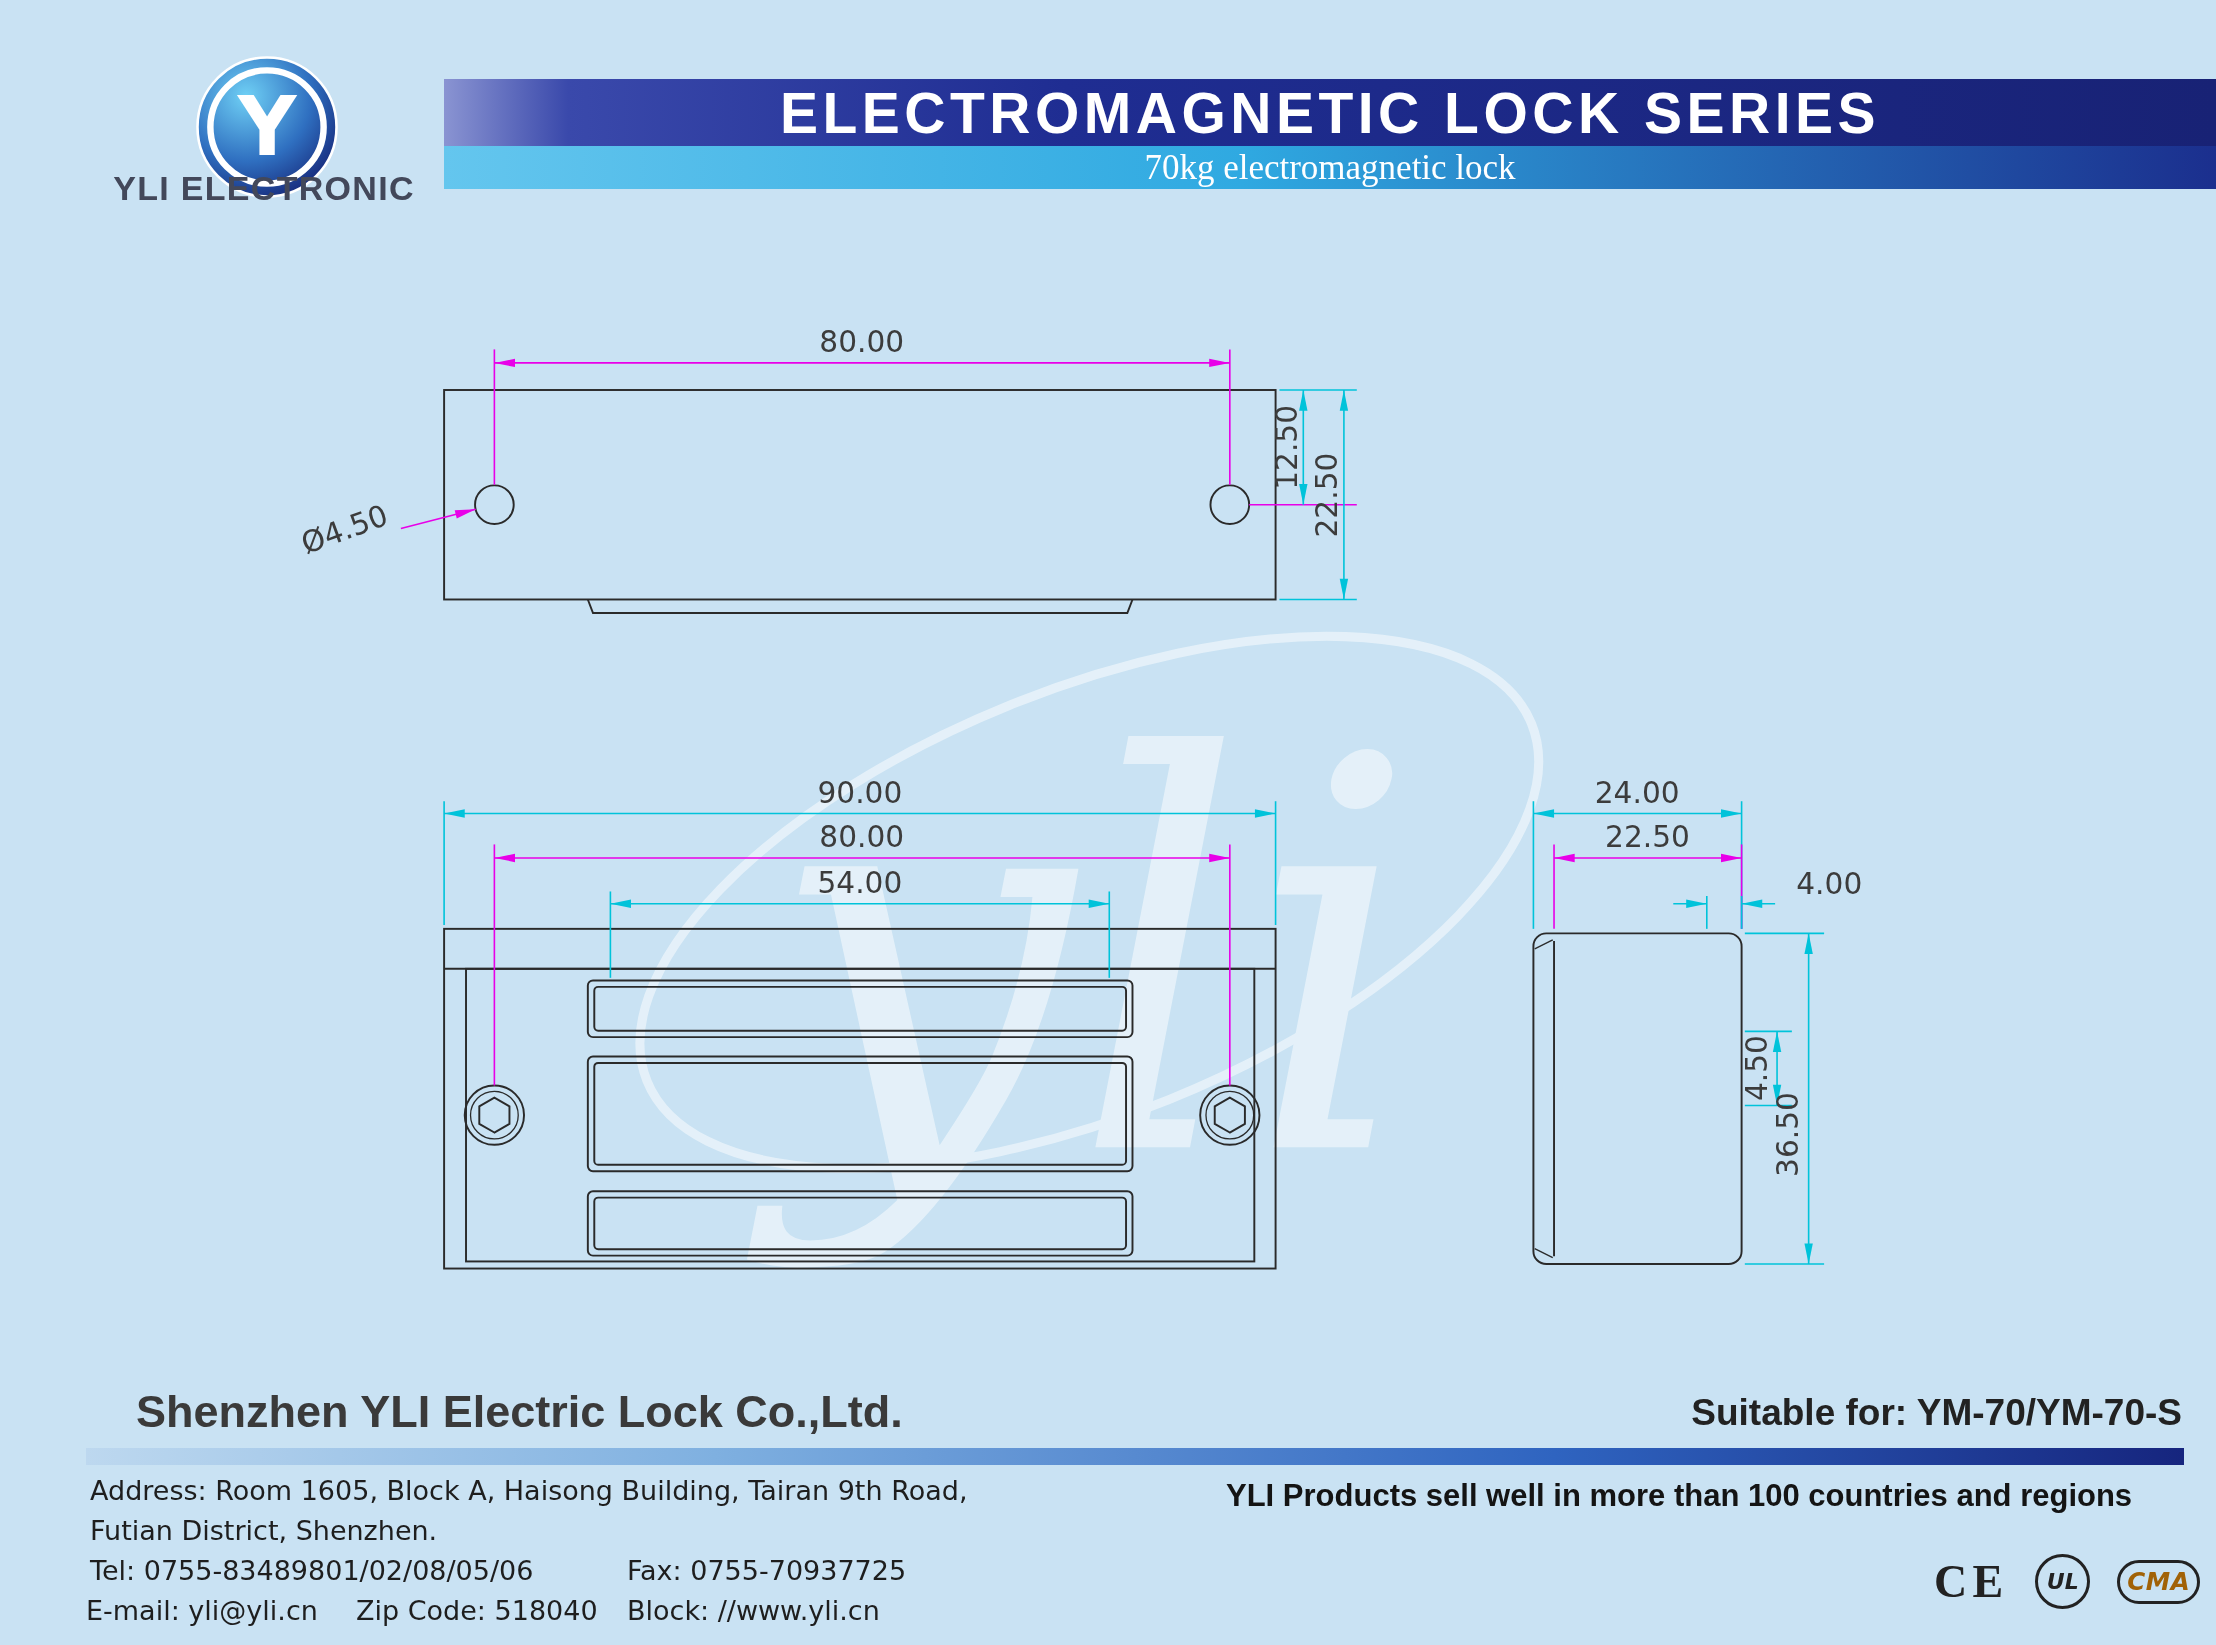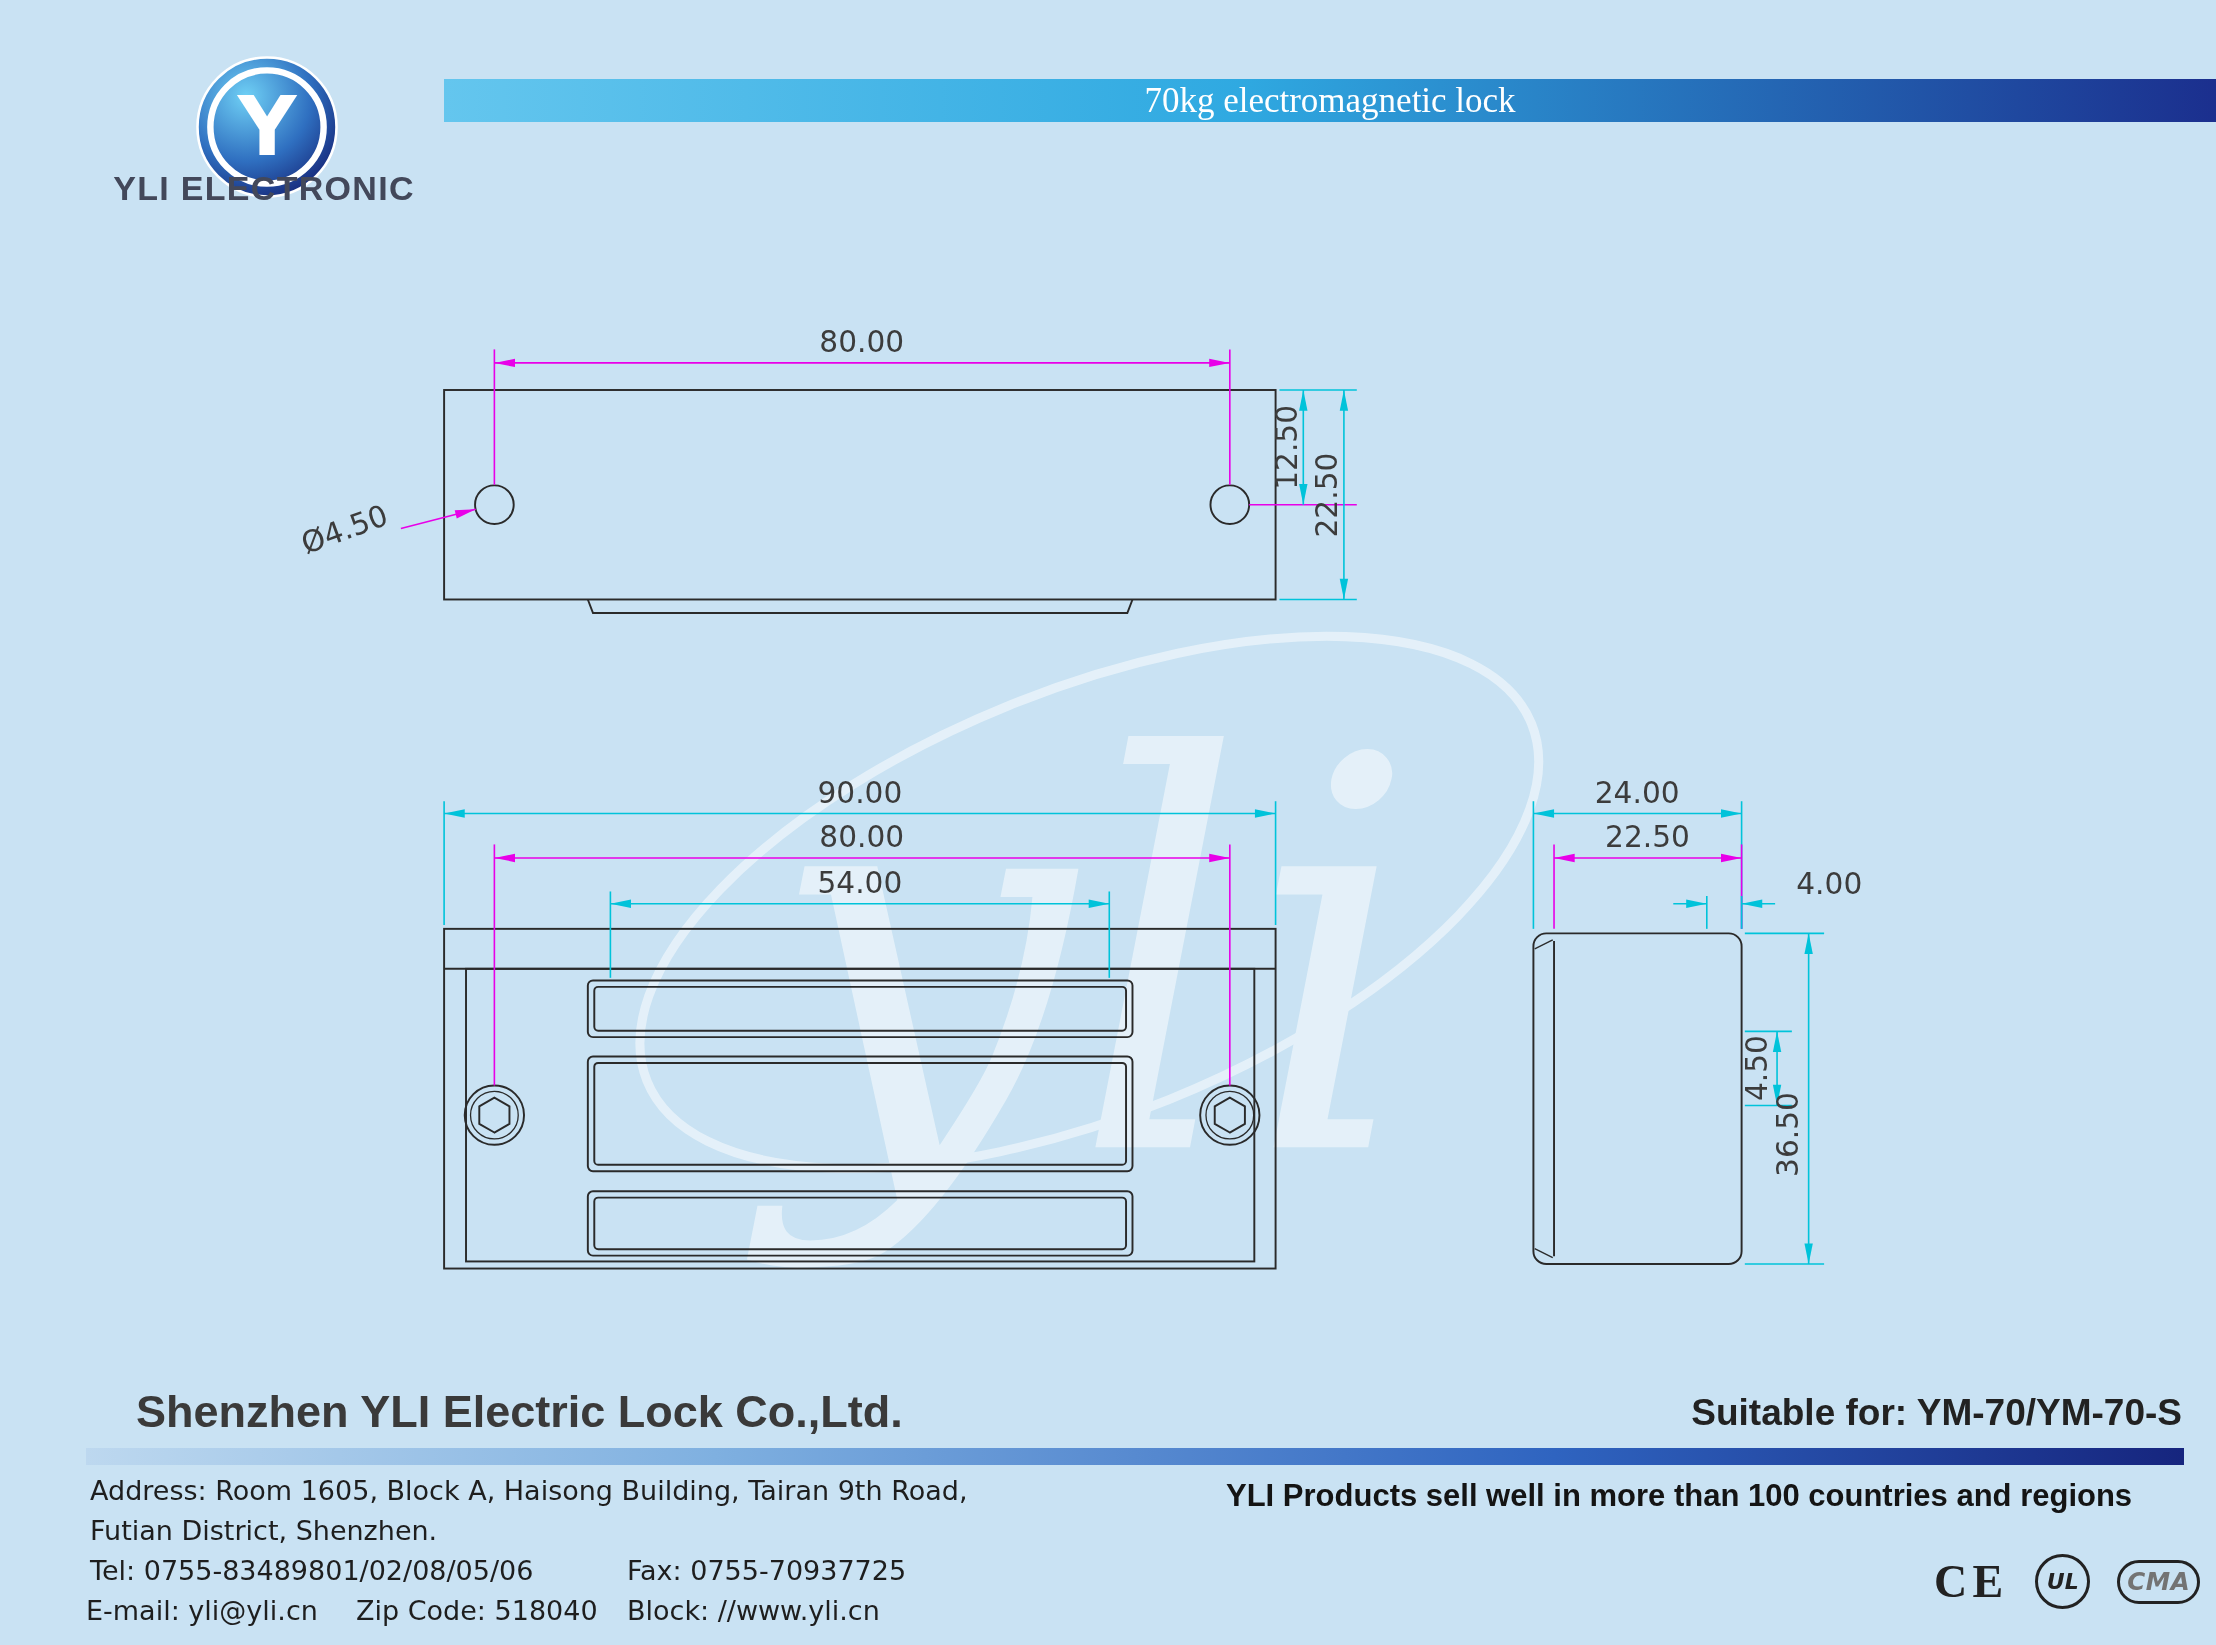--- a/index.html
+++ b/index.html
@@ -61,21 +61,21 @@
   .certs { left:1934px; top:1546px; width:284px; height:71px; display:flex; align-items:center; gap:27px; }
   .ce { font-size:46px; font-weight:bold; letter-spacing:5.2px; color:#222; font-family:Liberation Serif, serif; }
   .ul {
     width:55px; height:55px; border:3.2px solid #222; border-radius:50%;
     display:flex; align-items:center; justify-content:center;
     font-size:22px; font-weight:bold; font-style:italic; color:#222;
   }
   .cma {
     width:83px; height:44px; border:3.2px solid #222; border-radius:22px;
     display:flex; align-items:center; justify-content:center;
-    font-size:24.5px; font-weight:bold; font-style:italic; color:#737373; letter-spacing:0.6px;
+    font-size:24.5px; font-weight:bold; font-style:italic; color:#a16207; letter-spacing:0.6px;
   }
   svg text { font-family:"DejaVu Sans", sans-serif; }
   .dimtxt { font-size:46px; fill:#3c3c3c; }
 </style>
 </head>
 <body>
 
 <svg class="abs" style="left:0;top:0;pointer-events:none" width="2216" height="1645" viewBox="0 0 3438 2552">
   <defs>
     <marker id="arM" markerUnits="userSpaceOnUse" markerWidth="36" markerHeight="16" refX="34" refY="8" orient="auto-start-reverse">
@@ -211,20 +211,21 @@
       <stop offset="1" stop-color="#121c6e"></stop>
     </radialGradient>
   </defs>
   <circle cx="115" cy="115" r="108" fill="url(#lg)" stroke="#ffffff" stroke-width="4"></circle>
   <circle cx="115" cy="115" r="88" fill="none" stroke="#ffffff" stroke-width="10"></circle>
   <text x="115" y="158" text-anchor="middle" font-size="126" font-weight="bold" fill="#ffffff" style="font-family:'DejaVu Sans', sans-serif;">Y</text>
 </svg>
 <div class="abs logo-caption">YLI ELECTRONIC</div>
 
 <div class="abs banner">
+  <div class="banner-title">ELECTROMAGNETIC LOCK SERIES</div>
   <div class="banner-sub">70kg electromagnetic lock</div>
 </div>
 
 <div class="abs company-name">Shenzhen YLI Electric Lock Co.,Ltd.</div>
 <div class="abs suitable">Suitable for: YM-70/YM-70-S</div>
 <div class="abs divider"></div>
 
 <div class="abs addr addr-1">Address: Room 1605, Block A, Haisong Building, Tairan 9th Road,</div>
 <div class="abs addr addr-2">Futian District, Shenzhen.</div>
 <div class="abs addr tel">Tel: 0755-83489801/02/08/05/06</div>

